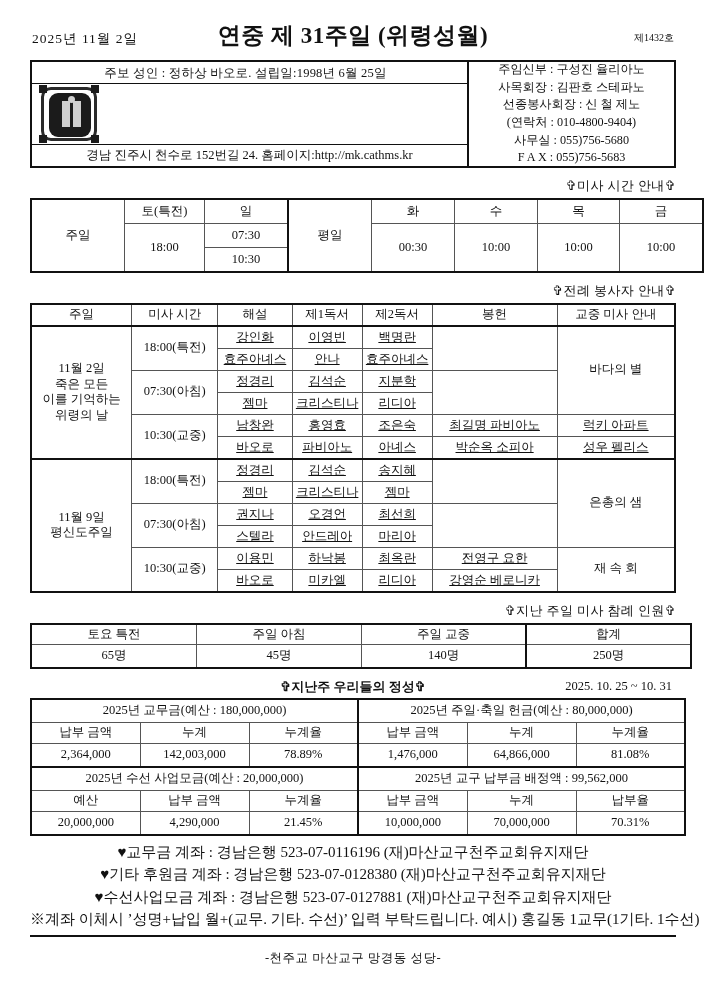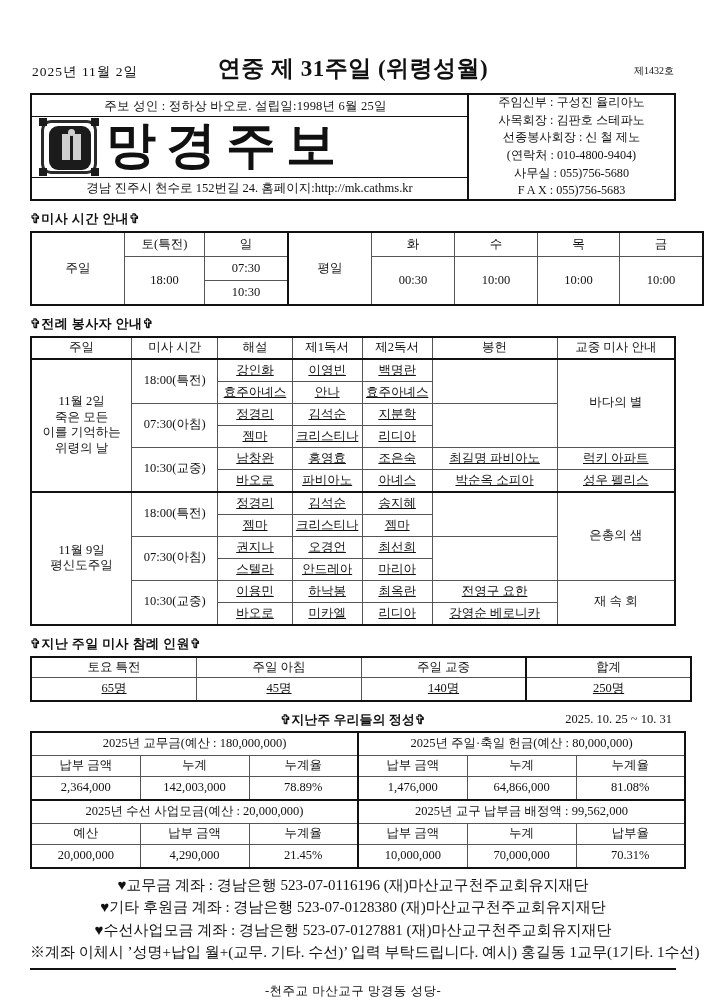--- a/index.html
+++ b/index.html
@@ -22,21 +22,20 @@
     box-sizing: border-box;
     padding: 0 30px;
   }
 
   
   .topline {
     position: relative;
     height: 44px;
     padding-top: 28px;
     box-sizing: border-box;
-    margin-top: 33px;
   }
   .topline .date {
     position: absolute;
     left: 2px;
     top: 30px;
     font-size: 13.5px;
     letter-spacing: 1px;
   }
   .topline .title {
     position: absolute;
@@ -163,23 +162,23 @@
     flex-direction: column;
     justify-content: center;
     align-items: center;
     font-size: 12.2px;
     line-height: 1.44;
   }
   .masthead-right div { white-space: nowrap; }
 
   
   .sec-head {
-    text-align: left;
+    text-align: right;
     font-size: 13px;
-    font-weight: bold;
+    font-weight: normal;
     margin: 9px 0 3px 0;
     letter-spacing: 0.4px;
   }
   .sec-head-row {
     position: relative;
     margin: 9px 0 3px 0;
     height: 17px;
   }
   .sec-head-row .ctr {
     text-align: center;
@@ -220,21 +219,21 @@
   .nobot   { border-bottom: none !important; }
 
   
   .mass-tbl td { height: 19px; }
 
   
   .lit-tbl td { height: 17px; }
   .lit-tbl .two-line { line-height: 1.22; text-decoration: underline; }
 
   
-  .att-tbl td { height: 18px; text-decoration: underline; }
+  .att-tbl td { height: 18px; }
 
   
   .off-tbl td { height: 18px; }
 
   
   .acct {
     text-align: center;
     font-size: 15px;
     margin-top: 5px;
     line-height: 1.5;
@@ -269,21 +268,20 @@
         <div class="logo-emblem">
           <div class="outer"></div>
           <div class="inner"></div>
           <div class="book"></div>
           <div class="dot"></div>
           <div class="c1"></div>
             <div class="c2"></div>
             <div class="c3"></div>
             <div class="c4"></div>
         </div>
-        <div class="logo-text">망경주보</div>
       </div>
       <div class="address-line">경남 진주시 천수로 152번길 24. 홈페이지:http://mk.cathms.kr</div>
     </div>
     <div class="masthead-right">
       <div>주임신부 : 구성진 율리아노</div>
       <div>사목회장 : 김판호 스테파노</div>
       <div>선종봉사회장 : 신 철 제노</div>
       <div>(연락처 : 010-4800-9404)</div>
       <div>사무실 :  055)756-5680</div>
       <div>F A X : 055)756-5683</div>

